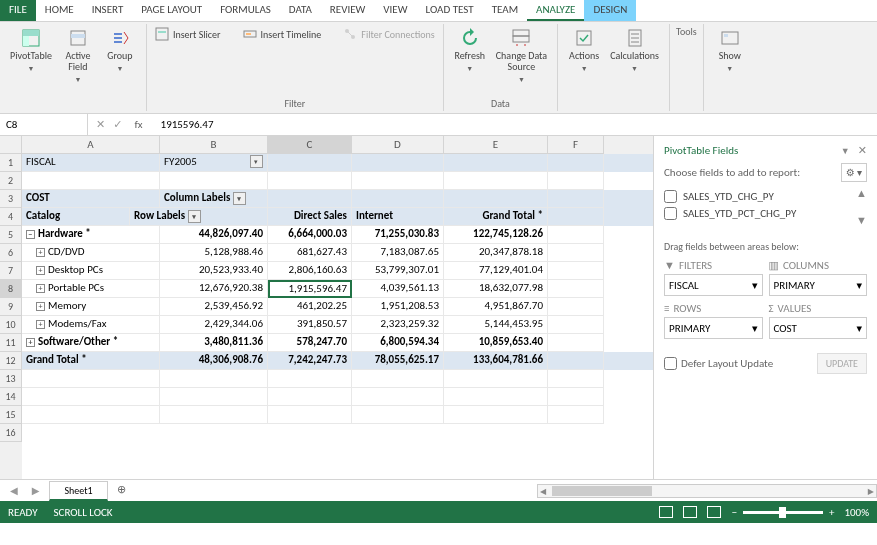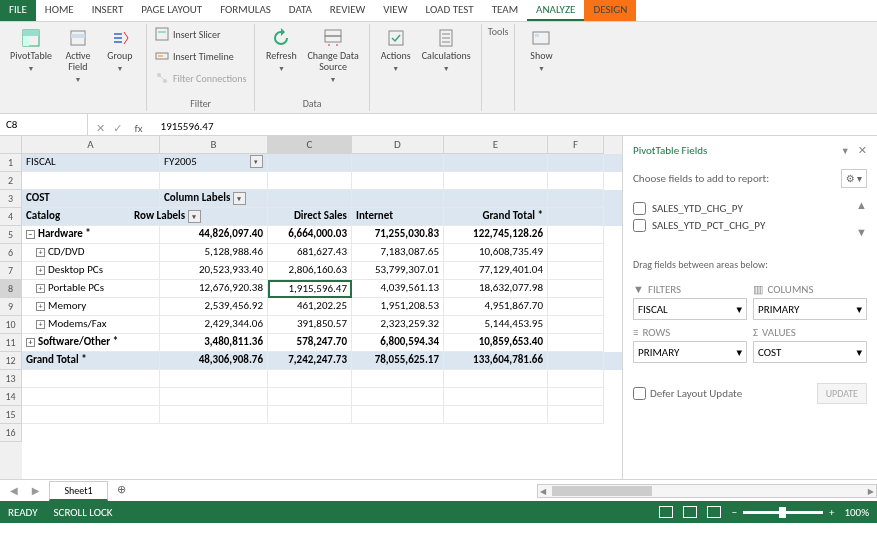--- a/index.html
+++ b/index.html
@@ -1,33 +1,33 @@
 <!DOCTYPE html>
 <html><head>
 <meta charset="utf-8">
 <style>
 *{box-sizing:border-box;margin:0;padding:0;font-family:"Segoe UI",Calibri,sans-serif;font-size:11px}
 body{background:#fff;width:877px;height:545px;overflow:hidden;position:relative}
 .tabs{display:flex;background:#fff;border-bottom:1px solid #d4d4d4;height:22px;align-items:stretch}
 .tab{padding:3px 9px;color:#444;cursor:pointer}
 .tab.file{background:#217346;color:#fff}
 .tab.active{color:#217346;border-bottom:2px solid #217346}
-.tab.context{background:#f97316;color:#444}
+.tab.context{background:#7dd3fc;color:#444}
 .ribbon{display:flex;background:#f1f1f1;border-bottom:1px solid #d4d4d4;height:92px;padding:2px 0}
 .rgroup{display:flex;flex-direction:column;border-right:1px solid #d4d4d4;padding:0 6px;justify-content:space-between}
 .rgroup-content{display:flex;gap:2px;flex:1;align-items:flex-start;padding-top:2px}
 .rgroup-label{text-align:center;color:#666;font-size:10px;padding:1px 0}
 .rbtn{display:flex;flex-direction:column;align-items:center;gap:2px;padding:2px 4px;cursor:pointer;min-width:40px}
 .rbtn.disabled{opacity:.45}
 .rbtn .ico{width:20px;height:20px}
 .rbtn .lbl{font-size:10px;text-align:center;line-height:1.1;color:#444}
 .rbtn.small{flex-direction:row;min-width:auto;padding:1px 2px;align-items:center;gap:4px}
 .rbtn.small .ico{width:14px;height:14px}
 .drop{font-size:7px;color:#666;margin-top:1px}
-.formula{display:flex;border-bottom:1px solid #d4d4d4;height:22px;align-items:flex-end}
+.formula{display:flex;border-bottom:1px solid #d4d4d4;height:22px;align-items:center}
 .namebox{width:88px;border-right:1px solid #d4d4d4;padding:2px 6px;height:100%;display:flex;align-items:center}
 .fxbtns{display:flex;gap:8px;padding:0 8px;color:#999}
 .fx{font-size:11px;color:#666;padding:0 4px}
 .fval{padding:2px 6px;flex:1}
 .main{display:flex;height:343px}
 .sheet{flex:1;display:flex;overflow:hidden;position:relative}
 .rowh{width:22px;background:#f0f0f0}
 .rowh .ch{height:18px;border-bottom:1px solid #d4d4d4;border-right:1px solid #d4d4d4}
 .rowh .rh{height:18px;border-bottom:1px solid #d4d4d4;border-right:1px solid #d4d4d4;text-align:center;color:#555;font-size:10px;line-height:18px}
 .rowh .rh.sel{background:#d4d4d4}
@@ -37,21 +37,21 @@
 .row{display:flex;height:18px}
 .cell{border-right:1px solid #e8e8e8;border-bottom:1px solid #e8e8e8;padding:1px 4px;white-space:nowrap;overflow:hidden;text-overflow:clip}
 .cA{width:138px}.cB{width:108px}.cC{width:84px}.cD{width:92px}.cE{width:104px}.cF{width:56px}
 .bold{font-weight:600}
 .num{text-align:right}
 .selcell{border:2px solid #217346!important;padding:0 3px}
 .pf{overflow:hidden}
 .expcol{display:inline-block;width:9px;height:9px;border:1px solid #888;text-align:center;line-height:7px;font-size:8px;margin-right:3px;color:#555}
 .filterbtn{display:inline-block;width:13px;height:13px;border:1px solid #999;background:#f0f0f0;margin-left:3px;vertical-align:middle;position:relative}
 .filterbtn::after{content:'▾';font-size:7px;position:absolute;top:1px;left:3px;color:#555}
-.pane{width:255px;border-left:1px solid #d4d4d4;background:#fff;padding:8px 10px;display:flex;flex-direction:column;gap:12px}
+.pane{width:224px;border-left:1px solid #d4d4d4;background:#fff;padding:8px 10px;display:flex;flex-direction:column;gap:6px}
 .pane-title{font-size:14px;font-weight:400;color:#217346;display:flex;justify-content:space-between;align-items:center}
 .pane-sub{color:#666;font-size:10px;display:flex;justify-content:space-between;align-items:center}
 .gear{border:1px solid #ccc;padding:2px 4px;font-size:10px}
 .fieldlist{border:none;margin-bottom:4px}
 .field-item{display:flex;align-items:center;gap:6px;padding:2px 0;color:#444}
 .areas-label{color:#666;font-size:10px;margin-top:4px}
 .areas{display:grid;grid-template-columns:1fr 1fr;gap:6px}
 .area{}
 .area-title{color:#888;font-size:10px;padding-bottom:2px;display:flex;align-items:center;gap:4px}
 .area-box{border:1px solid #ccc;background:#fff;height:22px;display:flex;align-items:center;justify-content:space-between;padding:2px 4px;font-size:10px}
@@ -63,21 +63,21 @@
 .addsheet{width:16px;height:16px;border-radius:50%;text-align:center;line-height:14px;color:#666}
 .hscroll{margin-left:auto;width:340px;height:14px;border:1px solid #ccc;background:#f5f5f5;display:flex;align-items:center}
 .hscroll .thumb{width:100px;height:10px;background:#ccc;margin-left:4px}
 .status{height:22px;background:#217346;color:#fff;display:flex;align-items:center;padding:0 8px;font-size:10px;gap:16px}
 .status .right{margin-left:auto;display:flex;gap:10px;align-items:center}
 .zoom{display:flex;gap:6px;align-items:center}
 .slider{width:80px;height:3px;background:#fff;position:relative}
 .slider .handle{width:7px;height:11px;background:#fff;position:absolute;top:-4px;left:36px}
 .vicon{width:14px;height:12px;border:1px solid #fff}
 svg{display:block}
-.vstack{display:flex;flex-direction:column;gap:6px}
+.vstack{display:flex;flex-direction:row;gap:18px}
 .scroll-arrows{display:flex;flex-direction:column;color:#888;font-size:8px;line-height:1;margin-left:auto}
 </style>
 </head>
 <body>
 
 <div class="tabs">
   <div class="tab file">FILE</div>
   <div class="tab">HOME</div>
   <div class="tab">INSERT</div>
   <div class="tab">PAGE LAYOUT</div>
@@ -291,21 +291,21 @@
         <div class="cell cC num">6,664,000.03</div>
         <div class="cell cD num">71,255,030.83</div>
         <div class="cell cE num">122,745,128.26</div>
         <div class="cell cF"></div>
       </div>
       <div class="row">
         <div class="cell cA pf" style="padding-left:14px"><span class="expcol">+</span><span>CD/DVD</span></div>
         <div class="cell cB num">5,128,988.46</div>
         <div class="cell cC num">681,627.43</div>
         <div class="cell cD num">7,183,087.65</div>
-        <div class="cell cE num">10,608,735.49</div>
+        <div class="cell cE num">20,347,878.18</div>
         <div class="cell cF"></div>
       </div>
       <div class="row">
         <div class="cell cA pf" style="padding-left:14px"><span class="expcol">+</span><span>Desktop PCs</span></div>
         <div class="cell cB num">20,523,933.40</div>
         <div class="cell cC num">2,806,160.63</div>
         <div class="cell cD num">53,799,307.01</div>
         <div class="cell cE num">77,129,401.04</div>
         <div class="cell cF"></div>
       </div>

